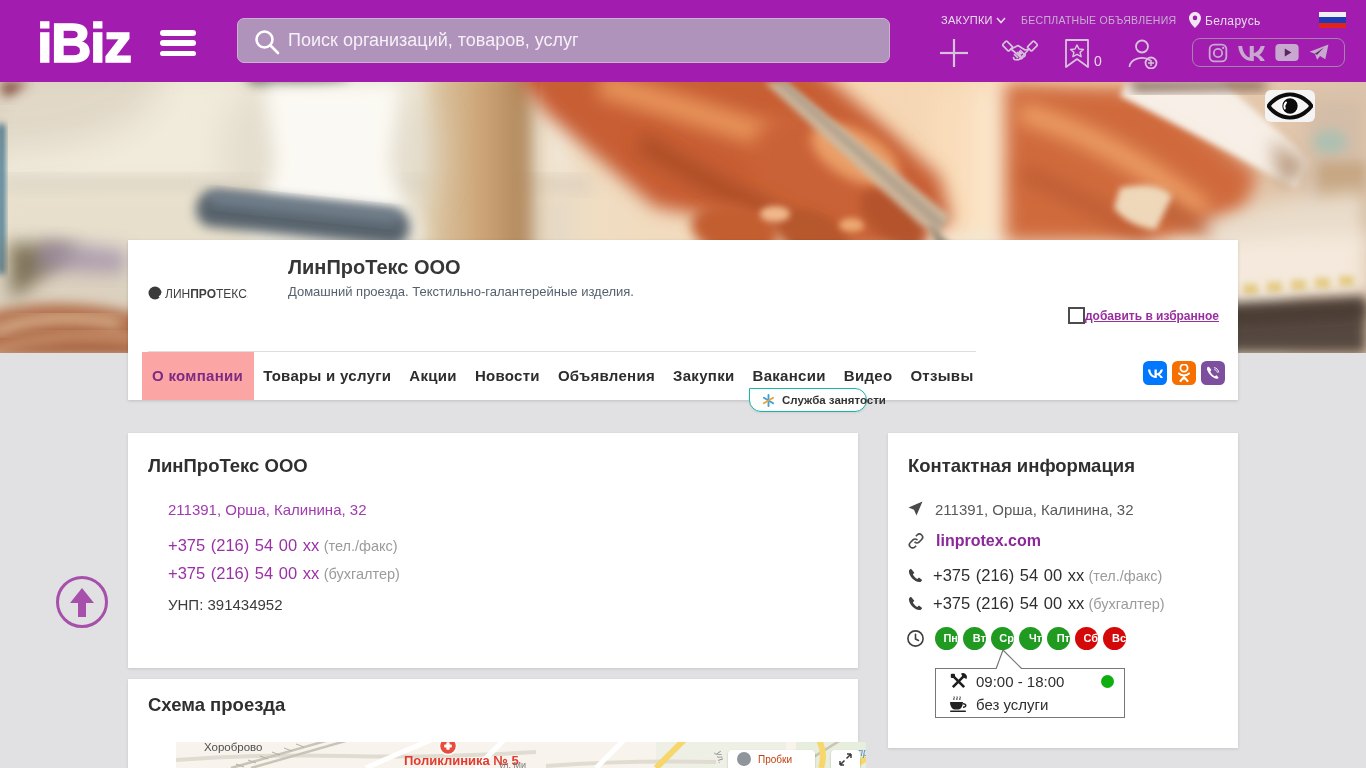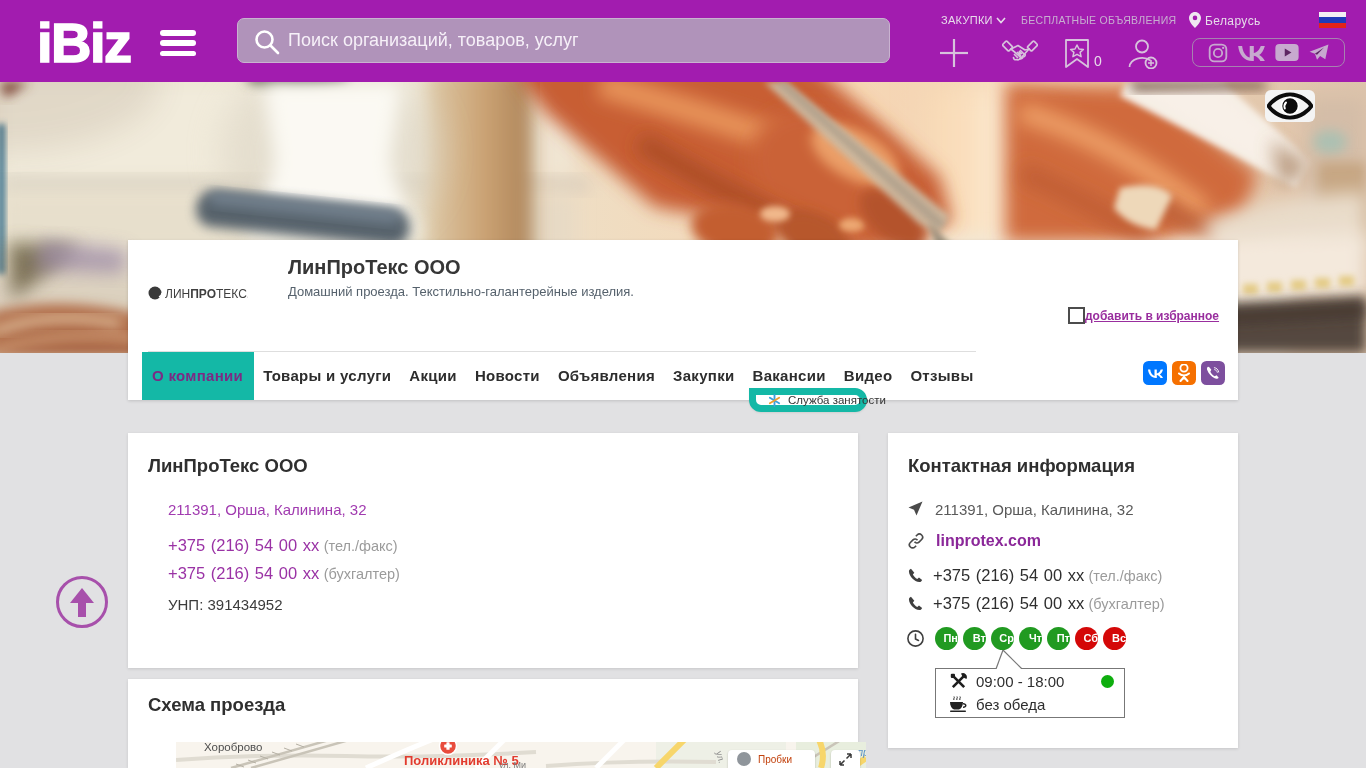--- a/index.html
+++ b/index.html
@@ -31,24 +31,24 @@
 #topcard { position:absolute; left:128px; top:240px; width:1110px; height:160px; background:#fff; z-index:10; box-shadow:0 1px 3px rgba(0,0,0,0.15); }
 #complogo { position:absolute; left:148px; top:284px; width:100px; height:20px; z-index:11; }
 #ctitle { position:absolute; left:288px; top:256px; font-size:20px; font-weight:bold; color:#363636; z-index:11; }
 #csub { position:absolute; left:288px; top:284px; font-size:13px; color:#55616c; z-index:11; }
 #favrow { position:absolute; left:1068px; top:307px; z-index:11; display:flex; align-items:center; }
 #favrow .box { width:17px; height:17px; border:2px solid #4c4c4c; background:#fff; }
 #favrow .txt { margin-left:0; font-size:12px; font-weight:bold; color:#992e9e; letter-spacing:0;text-decoration:underline; }
 #tabs { position:absolute; left:128px; top:352px; width:1110px; height:48px; background:#fff; z-index:11; padding-left:14px; }
 #tabline { position:absolute; left:148px; top:351px; width:828px; height:1px; background:#dedede; z-index:12; }
 #tabs .tab { float:left; height:48px; line-height:48px; padding:0 9px; font-size:15px; font-weight:bold; color:#2d2d2d; letter-spacing:0.3px; }
-#tabs .tab.active { background:#14b8a6; color:#7c2a84; padding:0 11px 0 10px; }
+#tabs .tab.active { background:#fca5a5; color:#7c2a84; padding:0 11px 0 10px; }
 #minisoc { position:absolute; left:1143px; top:361px; z-index:12; display:flex; gap:5px; }
 #minisoc .ms { width:24px; height:24px; border-radius:5.5px; display:flex; align-items:center; justify-content:center; }
-#tooltip { position:absolute; left:749px; top:388px; width:118px; height:24px; background:#fff; border:7px solid #14b8a6; border-radius:0 12px 12px 12px; z-index:13; display:flex; align-items:center; font-size:11.5px; color:#333; box-shadow:0 1px 2px rgba(0,0,0,0.08); white-space:nowrap; }
+#tooltip { position:absolute; left:749px; top:388px; width:118px; height:24px; background:#fff; border:1px solid #14b8a6; border-radius:0 12px 12px 12px; z-index:13; display:flex; align-items:center; font-size:11.5px; color:#333; box-shadow:0 1px 2px rgba(0,0,0,0.08); white-space:nowrap;font-weight:bold; }
 
 
 .card { position:absolute; background:#fff; box-shadow:0 1px 3px rgba(0,0,0,0.12); }
 #card1 { left:128px; top:433px; width:730px; height:235px; }
 #card2 { left:128px; top:679px; width:730px; height:89px;text-align:center; }
 #card3 { left:888px; top:433px; width:350px; height:315px; }
 .h2 { font-size:18.5px; font-weight:bold; color:#2f2f2f; }
 #card1 .h2 { position:absolute; left:20px; top:22px; }
 #card2 .h2 { position:absolute; left:20px; top:15px; }
 #card3 .h2 { position:absolute; left:20px; top:22px; }
@@ -430,21 +430,21 @@
 <div class="abs" style="left:40px; top:4px; font-size:15px; color:#2e2e2e;">09:00 - 18:00</div>
 <div class="abs" style="left:165px; top:6px; width:13px; height:13px; border-radius:50%; background:#0eae0e;"></div>
 <svg class="abs" style="left:13px; top:25px;" width="19" height="18" viewBox="0 0 19 18">
       <g fill="#222">
         <path d="M1 8 h13 a0 0 0 0 1 0 0 c0 3.5 -1.5 6.5 -4 7.5 h-5 c-2.5 -1 -4 -4 -4 -7.5 Z"></path>
         <path d="M14 9 c2 0 3.5 1 3.5 2.5 s-1.5 2.5 -3.5 2.5 v-1.5 c1 0 2 -0.4 2 -1 s-1 -1 -2 -1 Z"></path>
         <rect x="1" y="16.5" width="16" height="1.5" rx="0.7"></rect>
         <path d="M5 6 c-1 -1.5 1 -2 0 -3.5 M8 6 c-1 -1.5 1 -2 0 -3.5 M11 6 c-1 -1.5 1 -2 0 -3.5" stroke="#222" stroke-width="1" fill="none"></path>
       </g>
     </svg>
-<div class="abs" style="left:40px; top:27px; font-size:15px; color:#2e2e2e;">без обеда</div>
+<div class="abs" style="left:40px; top:27px; font-size:15px; color:#2e2e2e;">без услуги</div>
 </div>
 
 <div id="uparrow">
     <svg width="30" height="32" viewBox="0 0 30 32">
       <g fill="#a750ab">
         <polygon points="15,2 27,17 3,17"></polygon>
         <rect x="11" y="15" width="8" height="16"></rect>
       </g>
     </svg>
   </div>

